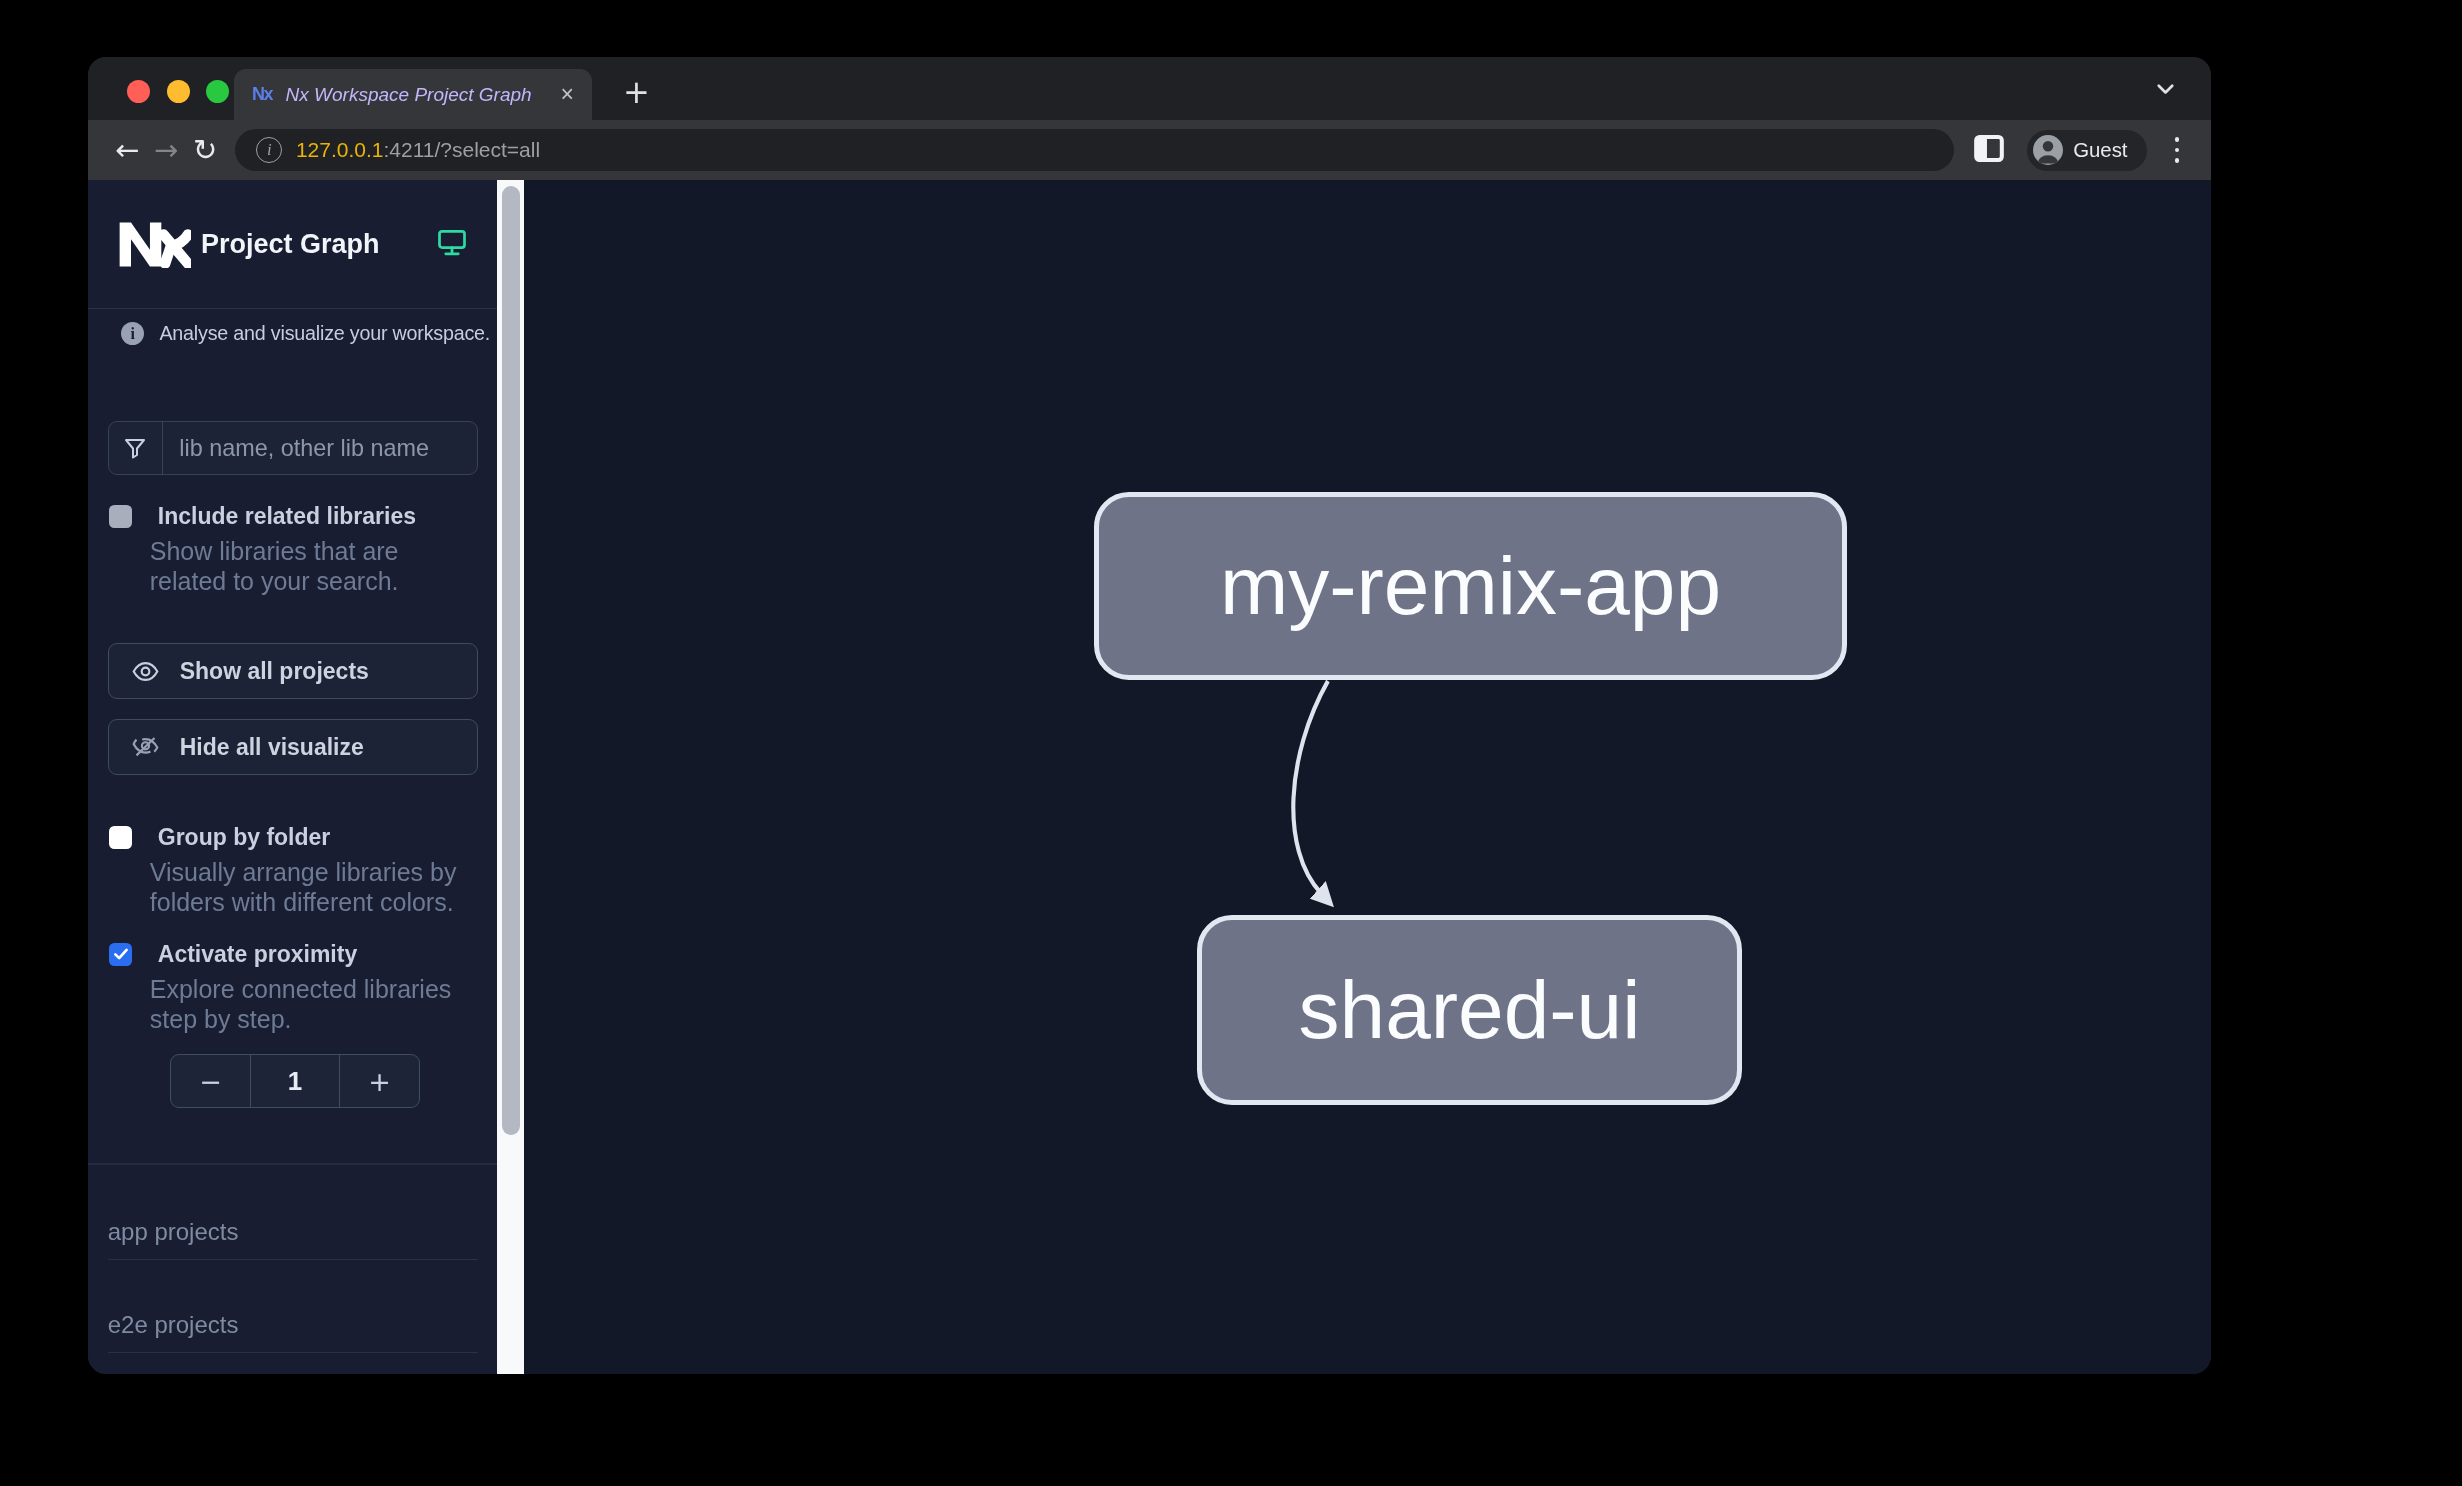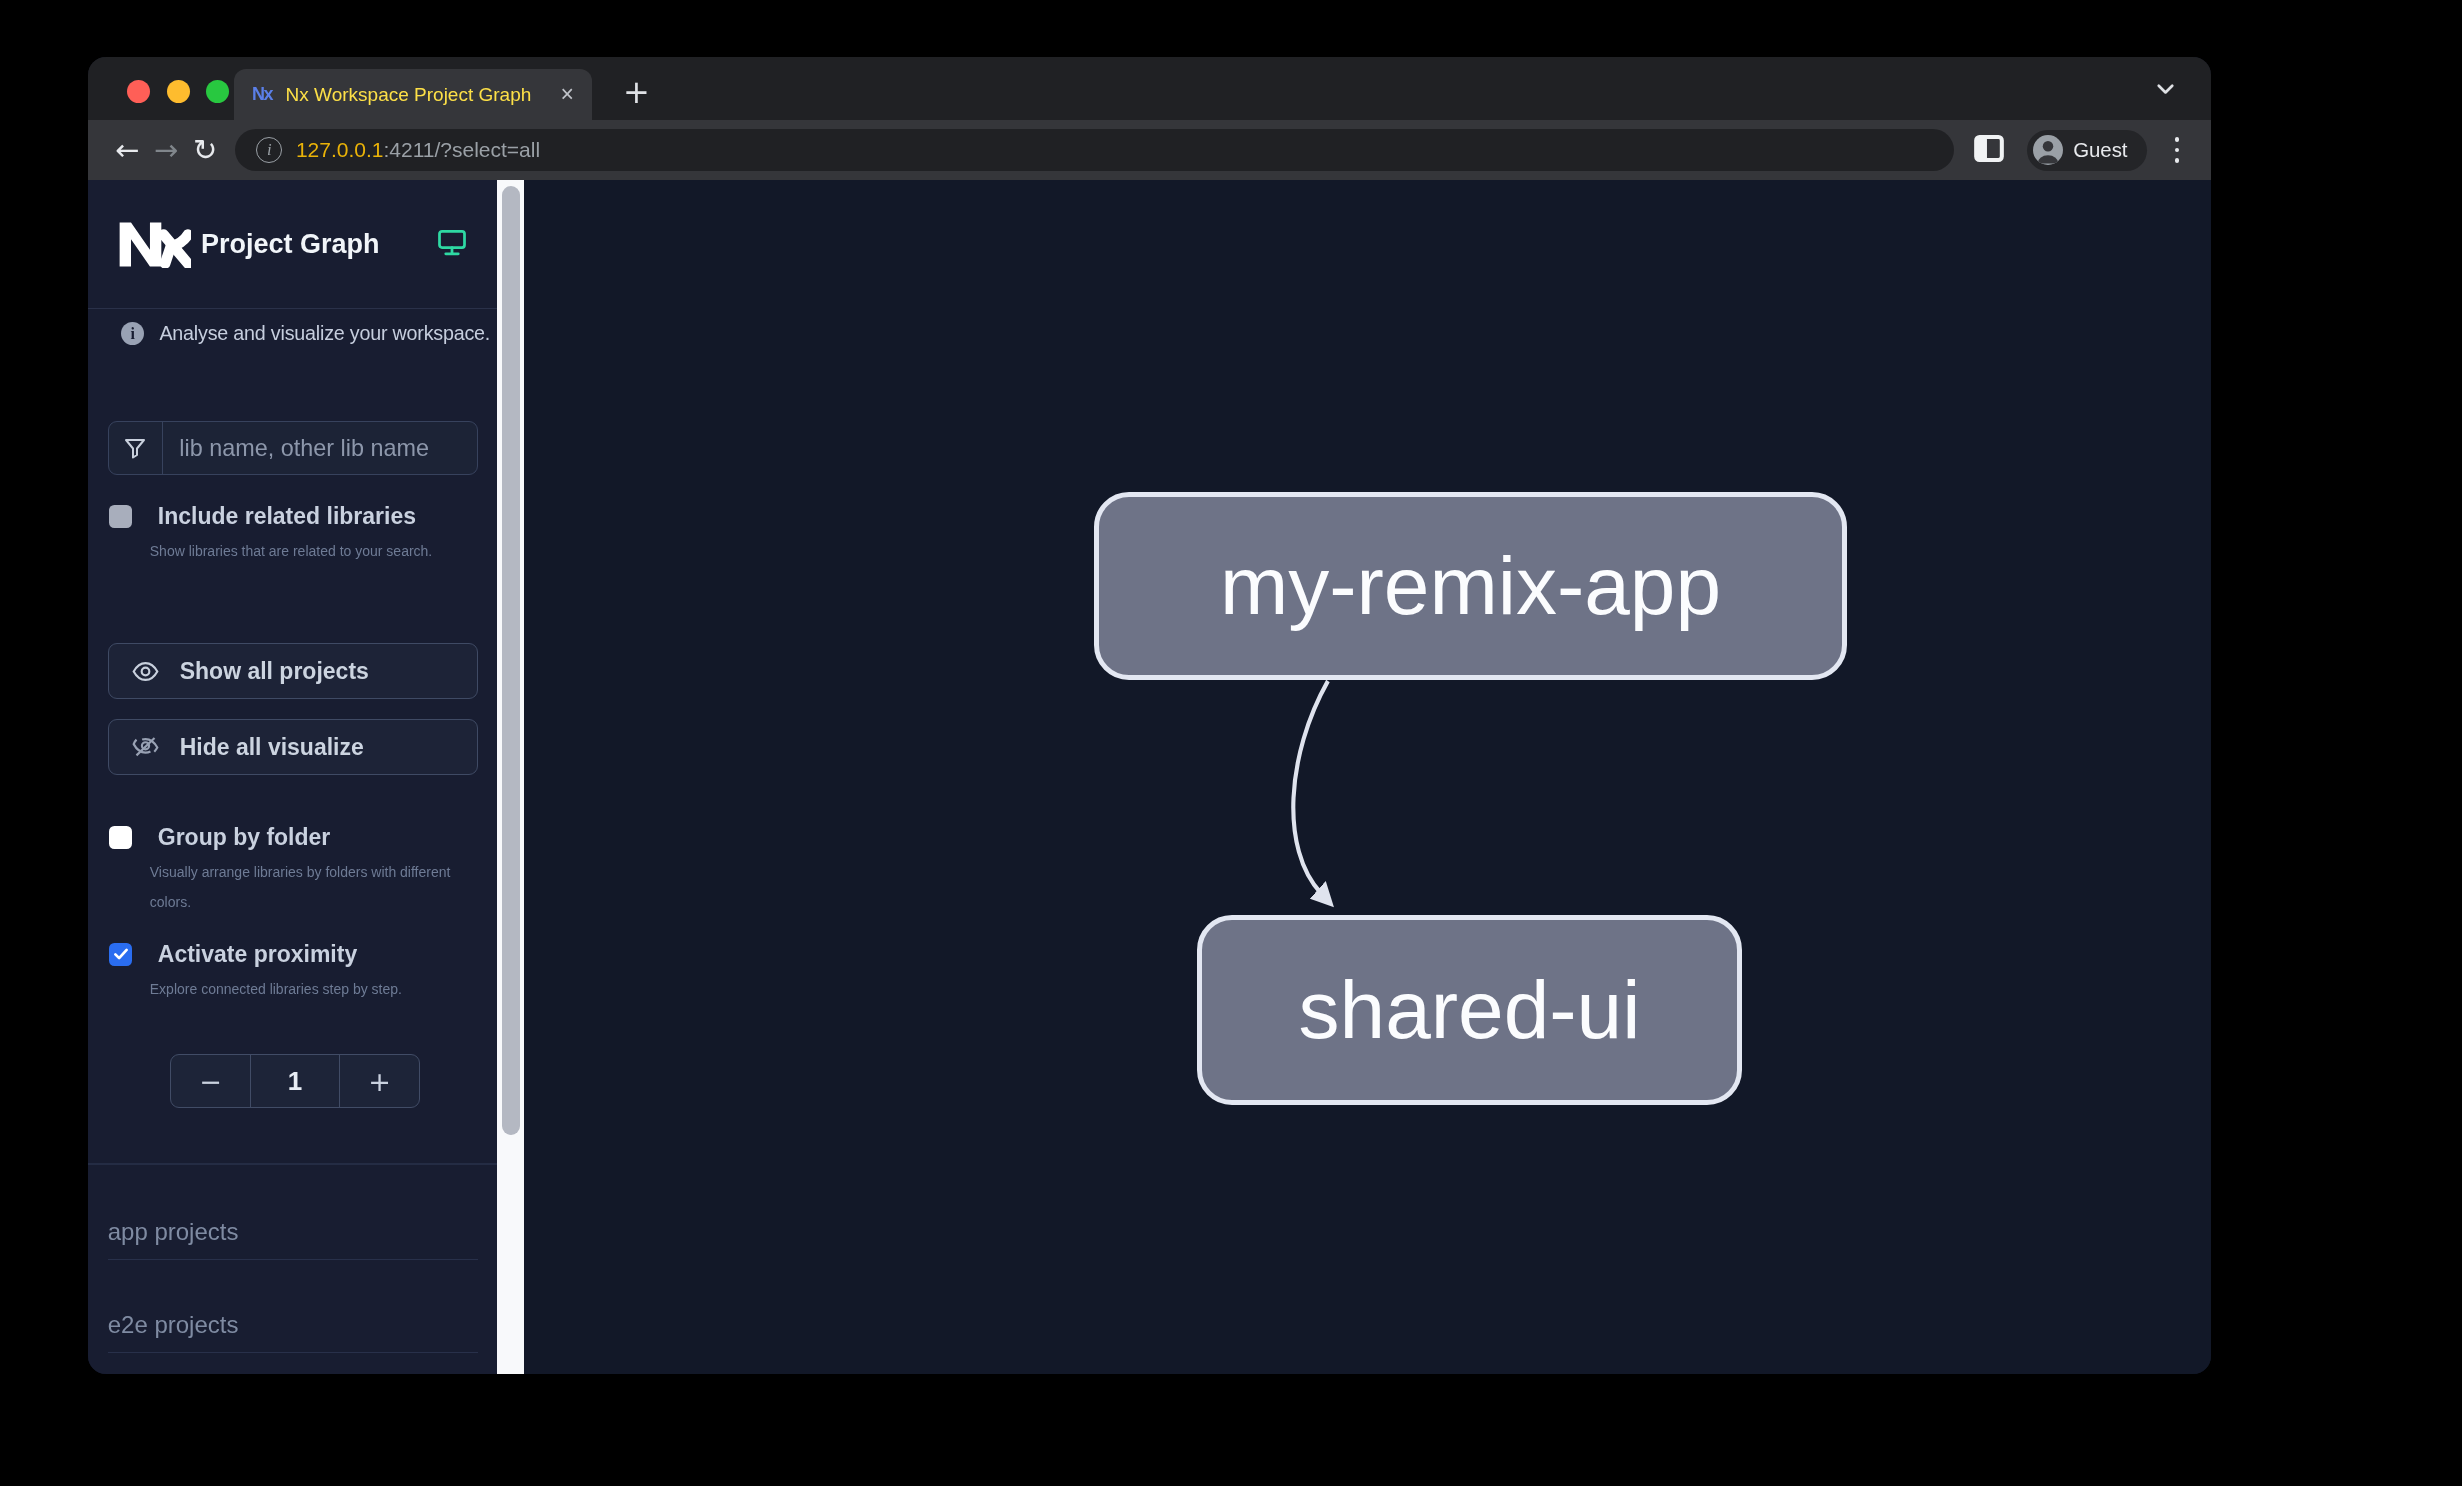--- a/index.html
+++ b/index.html
@@ -11,21 +11,21 @@
             background:#121828; }
 
   
   .tabstrip { height:63px; background:#202124; display:flex; align-items:flex-end; position:relative; flex:none; }
   .traffic { position:absolute; left:39px; top:23px; display:flex; gap:16.6px; }
   .light { width:23px; height:23px; border-radius:50%; }
   .light.red{ background:#ff5f57; } .light.yellow{ background:#febc2e; } .light.green{ background:#28c840; }
   .tab { position:absolute; left:146px; bottom:0; width:358px; height:51px;
          background:#35363a; border-radius:12px 12px 0 0; display:flex; align-items:center; padding:0 18px; }
   .favicon { font-weight:bold; font-size:18px; color:#5b7fe8; letter-spacing:-1.5px; margin-right:13.6px; }
-  .tab-title { font-size:19px; color:#fde047; white-space:nowrap; flex:1; }
+  .tab-title { font-size:19px; color:#c4b5fd; white-space:nowrap; flex:1;font-style:italic; }
   .tab-close { font-size:23px; color:#c0c3c9; margin-left:10.6px; cursor:default; }
   .newtab { position:absolute; left:529px; bottom:9px; width:39px; height:39px; display:flex;
             align-items:center; justify-content:center; font-size:32px; color:#dfe1e5;
             font-family:"DejaVu Sans", sans-serif; }
   .strip-chevron { position:absolute; right:32px; top:18px; }
 
   
   .toolbar { height:60px; background:#35363a; display:flex; align-items:center; padding:0 19.7px; flex:none; }
   .nav-ic { width:39px; height:39px; display:flex; align-items:center; justify-content:center;
             font-size:29px; color:#e8eaed; font-family:"DejaVu Sans", sans-serif; border-radius:50%; }
@@ -69,21 +69,21 @@
                   font-size:23.4px; padding:0 16.6px; font-family:"Liberation Sans", sans-serif; }
   .search input::placeholder { color:#8d97ab; }
 
   .chk-block { position:absolute; left:21px; right:10.6px; display:flex; gap:17.4px; }
   .chk { width:23.4px; height:23.4px; border-radius:5.3px; flex:none; margin-top:3.8px;
          display:flex; align-items:center; justify-content:center; }
   .chk.gray { background:#a8aebc; }
   .chk.white { background:#ffffff; }
   .chk.blue { background:#2a6df0; }
   .chk-label { font-size:23px; font-weight:700; color:#c9d1df; line-height:30px;margin-left:8px; }
-  .chk-desc { font-size:14px; color:#6e7b95; line-height:30px; margin-top:5.3px; max-width:330px; }
+  .chk-desc { font-size:25px; color:#6e7b95; line-height:30px; margin-top:5.3px; max-width:330px; }
 
   .sb-btn { position:absolute; left:19.7px; width:370px; height:56px; background:#1d2337;
             border:1.5px solid #3f4a64; border-radius:9px; display:flex; align-items:center;
             padding:0 15px 0 23px; gap:21px; cursor:pointer; }
   .sb-btn-label { font-size:23px; font-weight:700; color:#ccd4e0; }
 
   .stepper { position:absolute; left:82px; top:874px; width:250px; height:54px; display:flex;
              border:1.5px solid #414c66; border-radius:9px; background:#1d2438; overflow:hidden; }
   .step-btn { width:79px; flex:none; display:flex; align-items:center; justify-content:center;
               font-size:27px; color:#c9d1df; cursor:pointer; font-family:"DejaVu Sans", sans-serif; }

